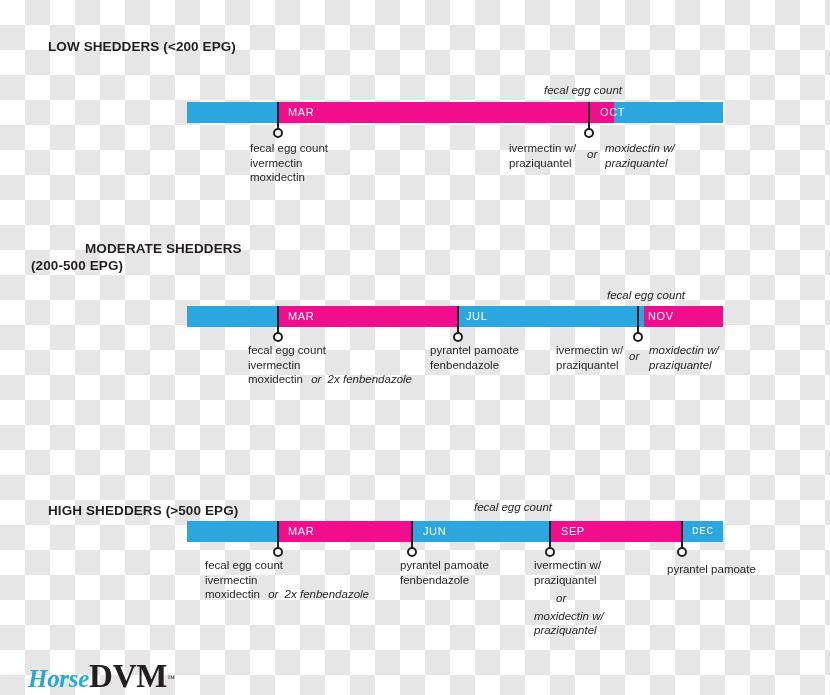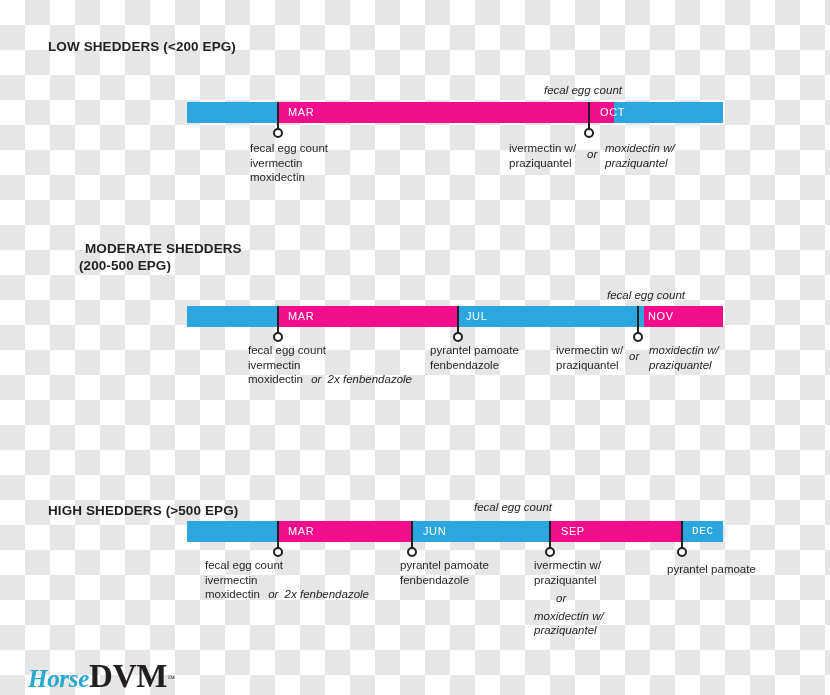--- a/index.html
+++ b/index.html
@@ -158,21 +158,21 @@
     <div class="orbox" style="left:587px; top:148px;">or</div>
     <div class="note" style="left:605px; top:141px;">
       <div class="alt">moxidectin w/</div>
       <div class="alt">praziquantel</div>
     </div>
   </div>
 
   <div class="section">
 
     <div class="sec-title" style="left:46px; top:240px;margin-left:39px;">MODERATE SHEDDERS</div>
-    <div class="sec-title" style="left:50px; top:257px; width:150px; text-align:center;">(200-500 EPG)</div>
+    <div class="sec-title" style="left:31px; top:257px; width:150px; text-align:left;">(200-500 EPG)</div>
 
     <div class="feclabel" style="left:430px; top:289px; width:255px;">fecal egg count</div>
 
     <div class="bar" style="left:187px; top:306px; width:536px;">
       <div class="seg" style="left:90px; width:180px;"></div>
       <div class="seg" style="left:457px; width:79px;"></div>
     </div>
     <div class="month" style="left: 288px; top: 306px;" id="m-mod-0">MAR</div>
     <div class="month" style="left: 466px; top: 306px;" id="m-mod-1">JUL</div>
     <div class="month" style="left: 648px; top: 306px;" id="m-mod-2">NOV</div>

